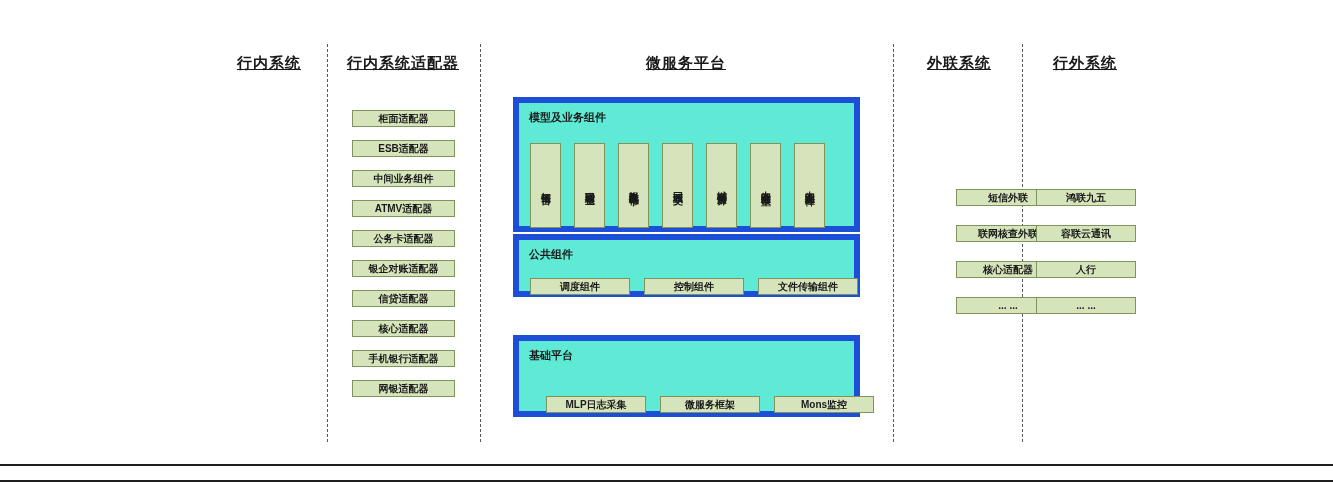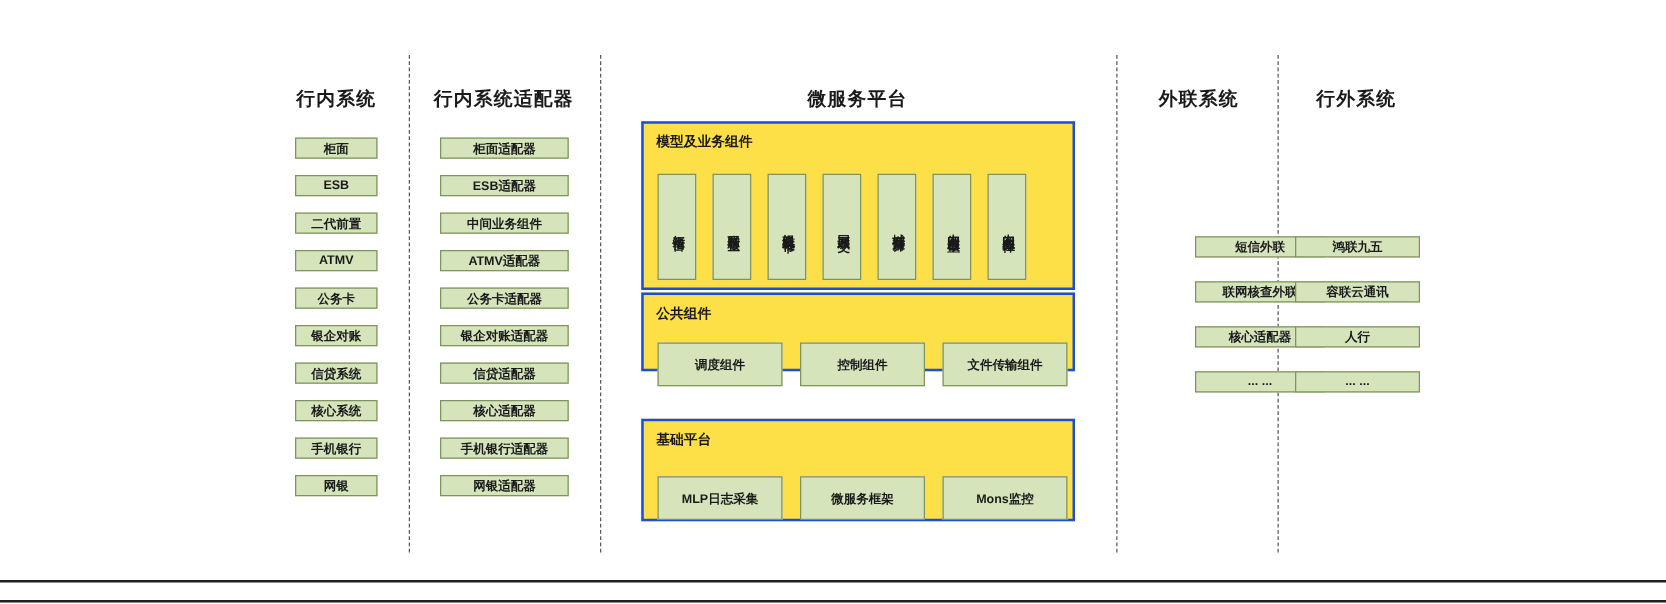--- a/index.html
+++ b/index.html
@@ -1,73 +1,61 @@
 <!DOCTYPE html>
 <html><head>
 <meta charset="utf-8">
 <style>
   html,body{margin:0;padding:0;background:#ffffff;}
   .canvas{
     position:relative;width:1333px;height:483px;background:#ffffff;
     font-family:"Liberation Sans","DejaVu Sans",sans-serif;overflow:hidden;color:#1a1a1a;
   }
-  .hdr{position:absolute;top:70px;font-size:15px;font-weight:bold;text-align:center;letter-spacing:1px;}
+  .hdr{position:absolute;top:54px;font-size:15px;font-weight:bold;text-align:center;letter-spacing:1px;text-decoration:underline;}
   .sep{position:absolute;top:44px;height:398px;width:0;border-left:1px dashed #595959;}
   .box{
     background:#d6e4bc;border:1px solid #7f935c;box-sizing:border-box;
     display:flex;align-items:center;justify-content:center;
     font-size:10px;font-weight:bold;color:#1a1a1a;white-space:nowrap;
   }
   .col-list{position:absolute;display:flex;flex-direction:column;}
   .col-list .box{height:17px;width:100%;}
   .gap13{gap:13px;}
   .gap19{gap:19px;}
   .panel{
     position:absolute;left:513px;width:347px;box-sizing:border-box;
-    background:#fde047;border:2px solid #1d4ed8;
+    background:#5eead4;border:6px solid #1d4ed8;
   }
   .panel-title{position:absolute;left:10px;top:7px;font-size:11px;font-weight:bold;}
   .vrow{position:absolute;left:11px;top:40px;display:flex;gap:13px;}
   .vbox{
     width:31px;height:85px;
     writing-mode:vertical-rl;text-orientation:upright;
     letter-spacing:1px;line-height:1;
   }
   .hrow{position:absolute;left:11px;display:flex;gap:14px;}
-  .hrow .box{width:100px;height:35px;}
+  .hrow .box{width:100px;height:17px;}
   .hline{position:absolute;left:0;width:1333px;background:#1f1f1f;}
 </style>
 </head>
 <body>
 
 <div class="canvas">
 
   <div class="hdr" style="left:209px;width:120px;">行内系统</div>
   <div class="hdr" style="left:343px;width:120px;">行内系统适配器</div>
   <div class="hdr" style="left:606px;width:160px;">微服务平台</div>
   <div class="hdr" style="left:899px;width:120px;">外联系统</div>
   <div class="hdr" style="left:1025px;width:120px;">行外系统</div>
 
   <div class="sep" style="left:327px;"></div>
   <div class="sep" style="left:480px;"></div>
   <div class="sep" style="left:893px;"></div>
   <div class="sep" style="left:1022px;"></div>
 
-  <div id="col-internal" class="col-list gap13" style="left:236px;top:110px;width:66px;">
-      <div class="box">柜面</div>
-      <div class="box">ESB</div>
-      <div class="box">二代前置</div>
-      <div class="box">ATMV</div>
-      <div class="box">公务卡</div>
-      <div class="box">银企对账</div>
-      <div class="box">信贷系统</div>
-      <div class="box">核心系统</div>
-      <div class="box">手机银行</div>
-      <div class="box">网银</div>
-    </div>
 
   <div id="col-adapters" class="col-list gap13" style="left:352px;top:110px;width:103px;">
       <div class="box">柜面适配器</div>
       <div class="box">ESB适配器</div>
       <div class="box">中间业务组件</div>
       <div class="box">ATMV适配器</div>
       <div class="box">公务卡适配器</div>
       <div class="box">银企对账适配器</div>
       <div class="box">信贷适配器</div>
       <div class="box">核心适配器</div>
@@ -92,21 +80,21 @@
     <div class="panel-title">公共组件</div>
     <div id="hrow-common" class="hrow" style="top:38px;">
         <div class="box">调度组件</div>
         <div class="box">控制组件</div>
         <div class="box">文件传输组件</div>
       </div>
   </div>
 
   <div class="panel" style="top:335px;height:82px;">
     <div class="panel-title">基础平台</div>
-    <div id="hrow-base" class="hrow" style="top:44px;">
+    <div id="hrow-base" class="hrow" style="top:55px;margin-left:16px;">
         <div class="box">MLP日志采集</div>
         <div class="box">微服务框架</div>
         <div class="box">Mons监控</div>
       </div>
   </div>
 
   <div id="col-outlink" class="col-list gap19" style="left:956px;top:189px;width:104px;">
       <div class="box">短信外联</div>
       <div class="box">联网核查外联</div>
       <div class="box">核心适配器</div>

